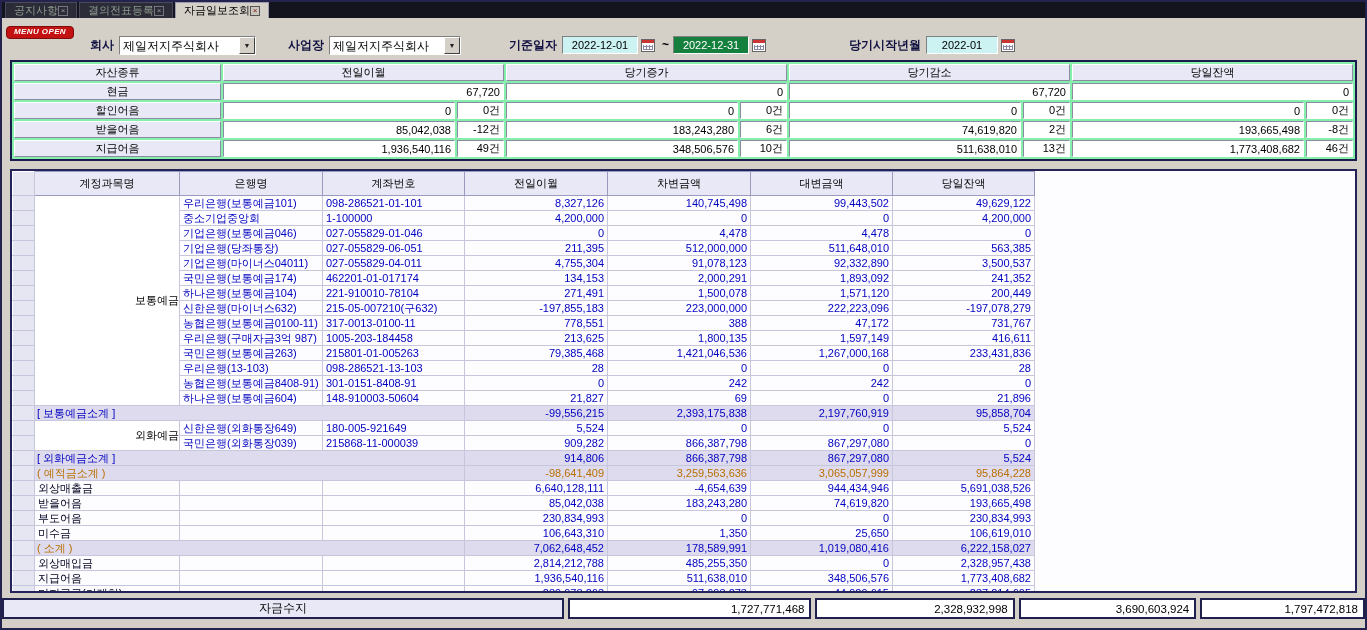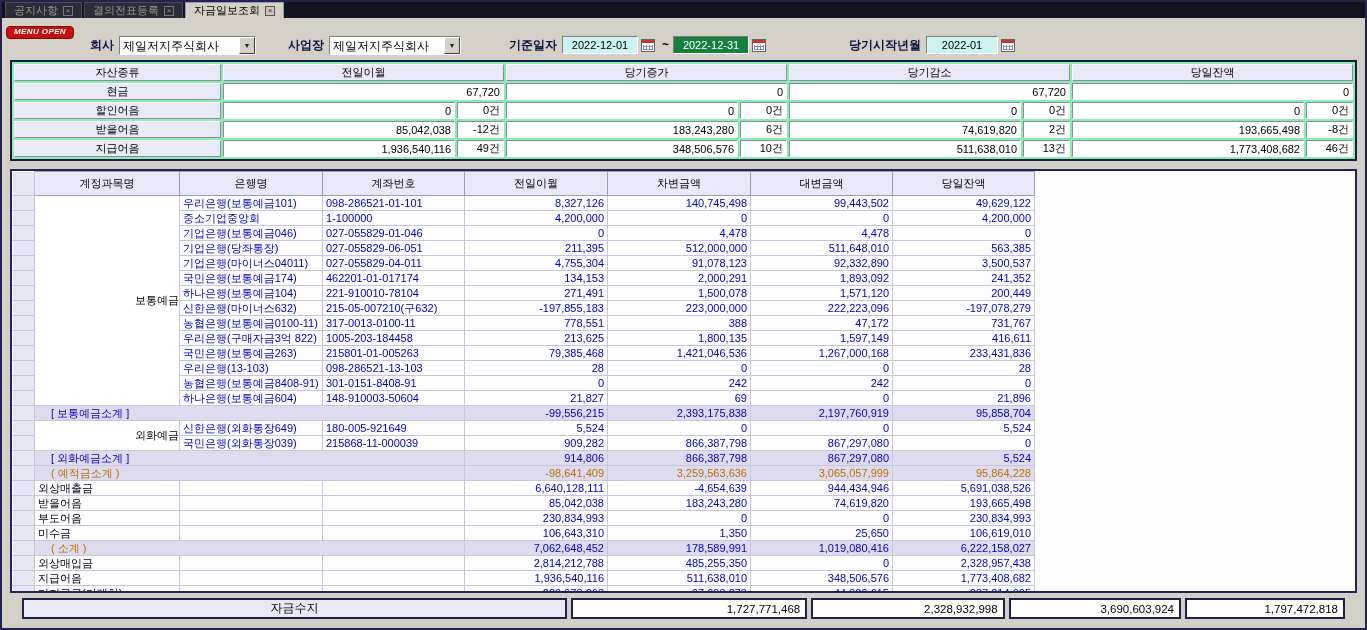--- a/index.html
+++ b/index.html
@@ -2,21 +2,21 @@
 <html><head>
 <meta charset="utf-8">
 <style>
   * { margin:0; padding:0; box-sizing:border-box; }
   html,body { width:1367px; height:630px; }
   body { font-family:"Liberation Sans","DejaVu Sans",sans-serif; background:#9a9a9a; }
   .window { width:1367px; height:630px; border:2px solid #23234e; background:#d4d0c8; overflow:hidden; }
 
   
   .tabbar { height:16px; background:#14141e; display:flex; align-items:stretch; padding-left:3px; gap:2px; }
-  .tab { display:flex; align-items:center; gap:5px; padding:0 8px; font-size:11px; line-height:11px;
+  .tab { display:flex; align-items:center; padding:0 8px; font-size:11px; line-height:11px;
          background:#2c2c38; color:#8e9a8e; border:1px solid #4a4a5c; border-bottom:none; cursor:default; }
   .tab .tab-close { width:10px; height:10px; border:1px solid #77777f; font-size:8px; line-height:8px; text-align:center; color:#9a9aa2; }
   .tab.active { background:#d4d0c8; color:#000; border-color:#9a9ab0; }
   .tab.active .tab-close { border-color:#555; color:#7c1010; background:#cac6be; }
 
   
   .menu-row { height:14px; padding:2px 0 0 4px; }
   .menu-open { display:inline-block; background:#c41212; color:#fff; font-size:8px; font-weight:bold; font-style:italic;
                padding:1px 7px 2px; border-radius:4px; border:1px solid #7e0b0b; letter-spacing:.4px; line-height:8px; }
 
@@ -48,28 +48,28 @@
   
   .detail-wrap { margin:8px 8px 0; border:2px solid #23235a; background:#fdfdff; display:flex; align-items:flex-start; height:424px; overflow:hidden; }
   table.detail { border-collapse:collapse; table-layout:fixed; width:1022px; }
   table.detail td { border:1px solid #c6c6dc; height:15px; font-size:11px; line-height:13px; overflow:hidden; white-space:nowrap; }
   table.detail td.dh { background:#e8e8f6; border:1px solid #9b9bc0; text-align:center; color:#000; height:24px; }
   table.detail td.grp { color:#000; text-align:right; padding-left:3px; vertical-align:middle; background:#fff; }
   table.detail td.bank { color:#0000c0; padding-left:3px; }
   table.detail td.acctno { color:#0000c0; padding-left:3px; }
   table.detail td.num { color:#0000c0; text-align:right; padding-right:3px; }
   table.detail td.acc { color:#000020; padding-left:3px; }
-  table.detail td.lbl { color:#0000c0; padding-left:16px;margin-top:38px; }
+  table.detail td.lbl { color:#0000c0; padding-left:2px;margin-top:38px; }
   table.detail tr.subtotal td, table.detail tr.total td, table.detail tr.total2 td { background:#dfdbee; }
   table.detail tr.total td.lbl, table.detail tr.total td.num { color:#b87000; }
   table.detail tr.total2 td.lbl { color:#b87000; }
   table.detail td.ind { background:#e6e6f2 !important; border-color:#fff #c6c6dc #c6c6dc #fff; }
 
   
-  .footer-row { margin:5px 20px 0; display:flex; }
+  .footer-row { margin:5px 0 0; display:flex; }
   .fbox { border:2px solid #20204e; height:21px; display:flex; align-items:center; overflow:hidden; white-space:nowrap; }
   .flabelbox { width:570px; background:#e8e8f6; justify-content:center; font-size:12px; color:#000; }
   .fval { background:#fff; justify-content:flex-end; padding-right:5px; color:#000; margin-left:4px; font-size:11.5px; }
 </style>
 </head>
 <body>
 
 <div class="window">
 
   <div class="tabbar">
@@ -278,21 +278,21 @@
             <td class="ind"></td>
             <td class="bank">농협은행(보통예금0100-11)</td>
             <td class="acctno">317-0013-0100-11</td>
             <td class="num">778,551</td>
             <td class="num">388</td>
             <td class="num">47,172</td>
             <td class="num">731,767</td>
           </tr>
           <tr class="">
             <td class="ind"></td>
-            <td class="bank">우리은행(구매자금3억 822)</td>
+            <td class="bank">우리은행(구매자금3억 987)</td>
             <td class="acctno">1005-203-184458</td>
             <td class="num">213,625</td>
             <td class="num">1,800,135</td>
             <td class="num">1,597,149</td>
             <td class="num">416,611</td>
           </tr>
           <tr class="">
             <td class="ind"></td>
             <td class="bank">국민은행(보통예금263)</td>
             <td class="acctno">215801-01-005263</td>

